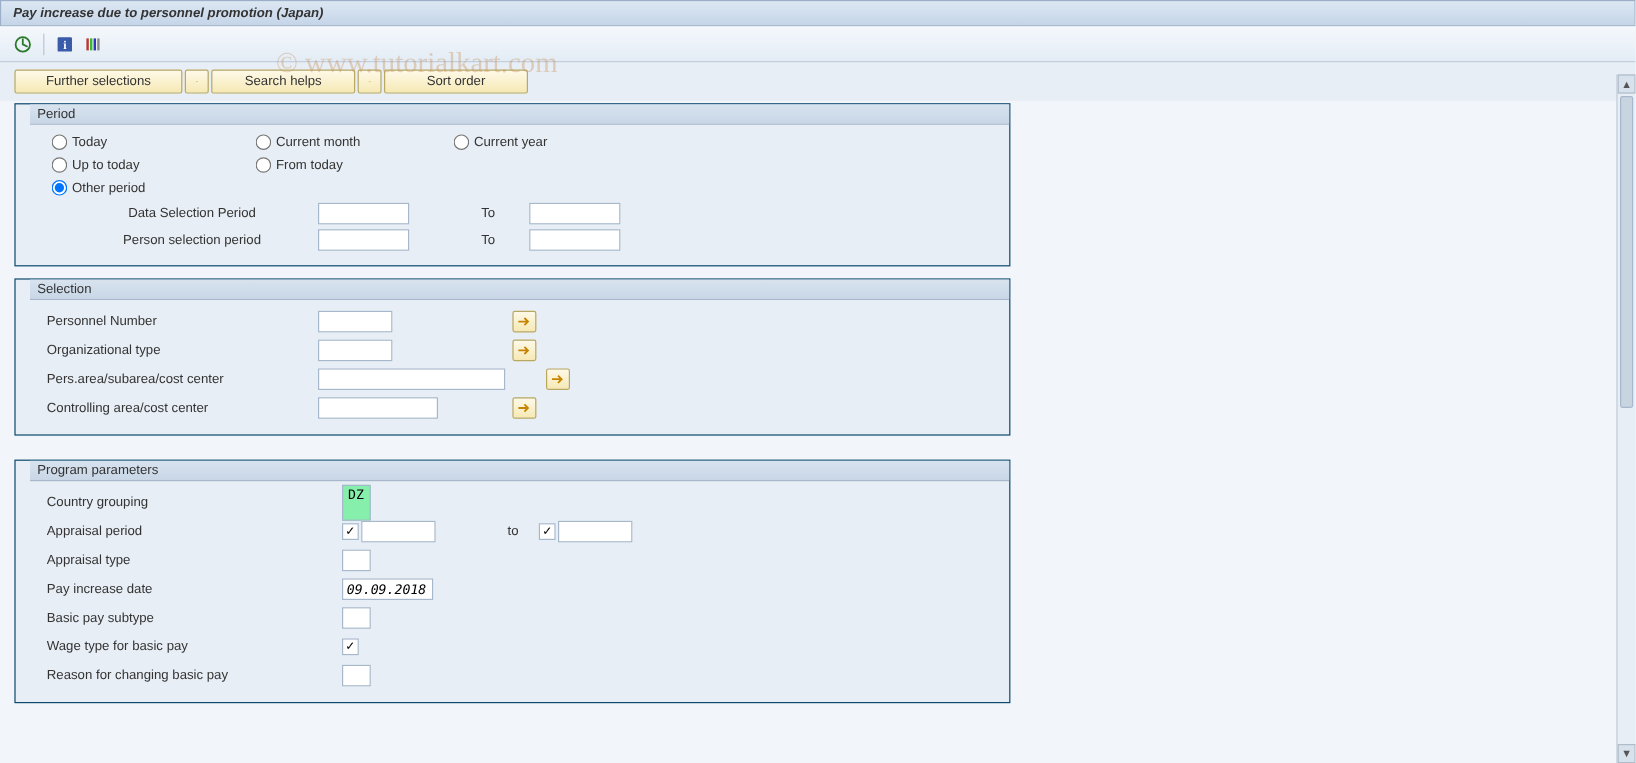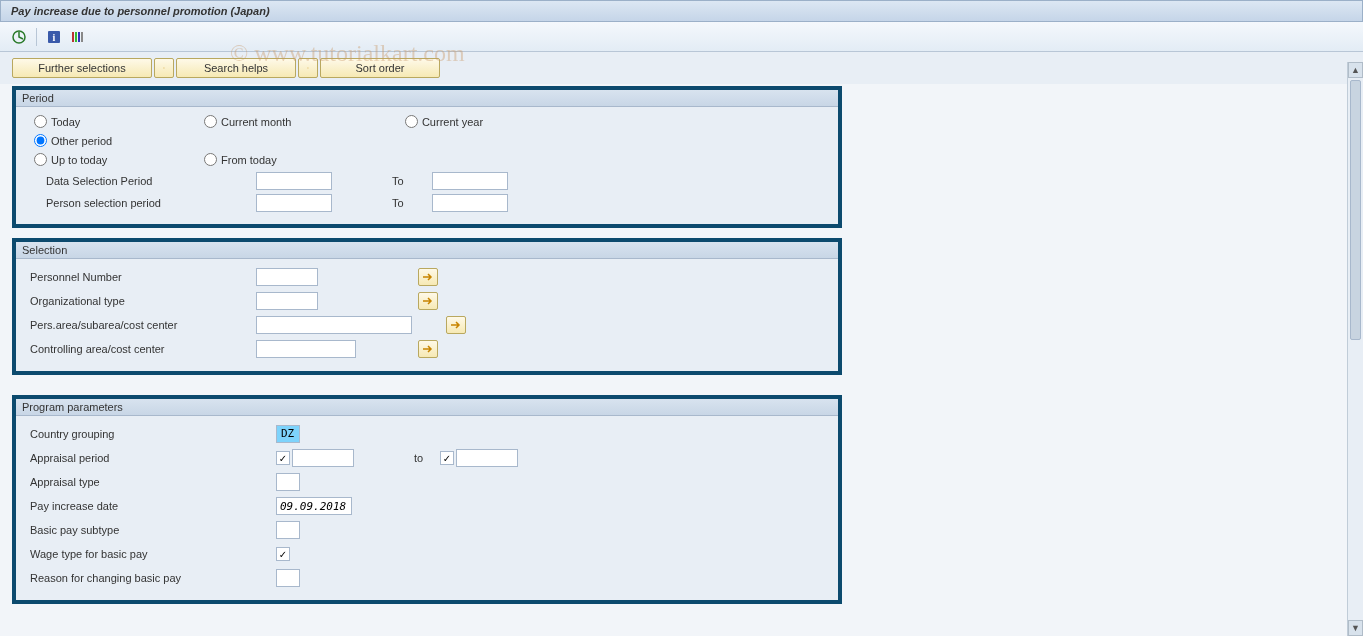--- a/index.html
+++ b/index.html
@@ -77,23 +77,24 @@
       display: flex;
       align-items: center;
       justify-content: center;
       color: #333;
     }
     .btn-further { width: 140px; }
     .btn-arrow { width: 20px; justify-content: center; }
     .btn-wide { width: 120px; }
     .group {
       margin: 2px 12px 10px 12px;
-      border: 4px solid #0c4a6e;
+      border: 1px solid #0c4a6e;
       background: #e8eef5;
       width: 830px;
+      padding-left: 12px;
     }
     .group-title {
       background: linear-gradient(to bottom, #d8e3ef, #c8d6e6);
       padding: 2px 6px;
       font-size: 11px;
       color: #333;
       border-bottom: 1px solid #a8b8cc;
     }
     .group-body {
       padding: 8px 10px;
@@ -105,31 +106,32 @@
     .radio-item {
       display: flex;
       align-items: center;
       gap: 4px;
       font-size: 11px;
       color: #333;
     }
     .radio-item input[type=radio] { cursor: pointer; }
     .rc1 { width: 170px; margin-left: 8px; }
     .rc2 { width: 165px; }
-    .rc3 { width: 150px; justify-content: center; }
+    .rc3 { width: 150px; }
     .form-row {
       display: flex;
       align-items: center;
       margin-bottom: 4px;
     }
     .label {
       font-size: 11px;
       color: #333;
       width: 230px;
       padding-left: 20px;
+      text-align: center;
     }
     .label-sel {
       font-size: 11px;
       color: #333;
       width: 230px;
       padding-left: 4px;
     }
     input[type=text] {
       border: 1px solid #a8b8cc;
       background: #fff;
@@ -199,24 +201,24 @@
       height: 14px;
       border: 1px solid #a8b8cc;
       background: #fff;
       display: inline-flex;
       align-items: center;
       justify-content: center;
       font-size: 10px;
       cursor: pointer;
     }
     .readonly {
-      background: #7dd3fc;
+      background: #86efac;
       border: 1px solid #a8b8cc;
       display: inline-block;
-      height: 18px;
+      height: 30px;
       line-height: 16px;
       padding: 0 4px;
       font-family: monospace;
       font-size: 11px;
     }
     .scrollbar-right {
       position: absolute;
       right: 0;
       top: 62px;
       bottom: 0;
@@ -309,32 +311,32 @@
             <input type="radio" name="period" style="">
             <span>Current month</span>
           </label>
         <label class="radio-item rc3">
             <input type="radio" name="period" style="">
             <span>Current year</span>
           </label>
       </div>
       <div class="radio-row">
         <label class="radio-item rc1">
-            <input type="radio" name="period" checked="" style="">
-            <span>Other period</span>
-          </label>
-      </div>
-      <div class="radio-row">
-        <label class="radio-item rc1">
             <input type="radio" name="period" style="">
             <span>Up to today</span>
           </label>
         <label class="radio-item rc2">
             <input type="radio" name="period" style="">
             <span>From today</span>
+          </label>
+      </div>
+      <div class="radio-row">
+        <label class="radio-item rc1">
+            <input type="radio" name="period" checked="" style="">
+            <span>Other period</span>
           </label>
       </div>
       <div class="form-row">
         <span class="label">Data Selection Period</span>
         <input type="text" class="inp-date" style="">
         <span class="to-label">To</span>
         <input type="text" class="inp-date" style="">
       </div>
       <div class="form-row">
         <span class="label">Person selection period</span>

